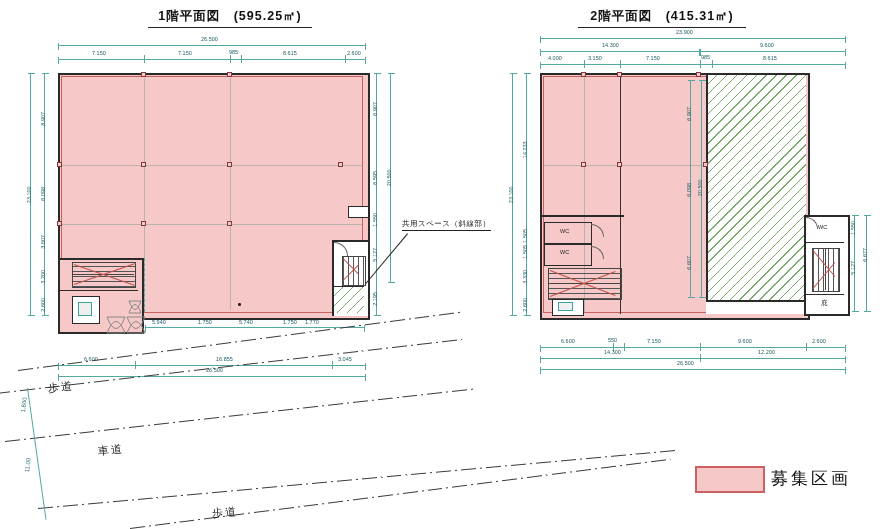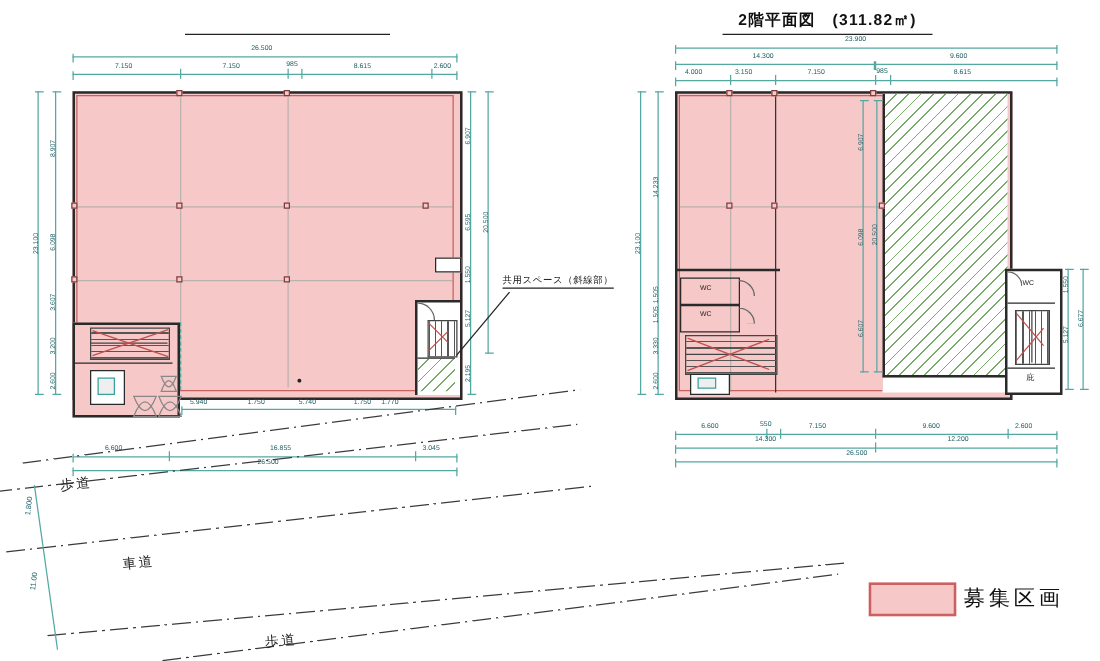--- a/index.html
+++ b/index.html
@@ -43,20 +43,21 @@
   .lswatch{position:absolute;background:#f7c8c8;border:2px solid #cc5f5f}
   .llabel{position:absolute;font-size:17px;letter-spacing:3px;color:#111}
   .rmlabel{position:absolute;font-size:5.5px;line-height:1;color:#222;white-space:nowrap}
   .white{position:absolute;background:#fff}
 </style>
 </head>
 <body>
 
 <div class="stage">
 
+  <div class="t title" style="left:120px;top:8px;width:220px">1階平面図　(595.25㎡)</div>
   <div class="tline" style="left:148px;top:27px;width:164px"></div>
 
   <div class="bld" style="left:58px;top:73px;width:308px;height:243px"></div>
   <div class="red" style="left:61px;top:76px;width:300px;height:235px"></div>
 
   <div class="gridv" style="left:144px;top:78px;height:232px"></div>
   <div class="gridv" style="left:230px;top:78px;height:232px"></div>
   <div class="gridh" style="left:62px;top:165px;width:300px"></div>
   <div class="gridh" style="left:62px;top:224px;width:300px"></div>
 
@@ -142,21 +143,21 @@
   <div class="dt" style="left:305px;top:320px">1.770</div>
   <div class="dimh" style="left:58px;top:365px;width:308px"></div>
   <div class="tickv" style="left:135px;top:361px"></div>
   <div class="tickv" style="left:332px;top:361px"></div>
   <div class="dt" style="left:84px;top:357px">6.600</div>
   <div class="dt" style="left:216px;top:357px">16.855</div>
   <div class="dt" style="left:338px;top:357px">3.045</div>
   <div class="dimh" style="left:58px;top:376px;width:308px"></div>
   <div class="dt" style="left:206px;top:368px">26.500</div>
 
-  <div class="t title" style="left:552px;top:8px;width:220px">2階平面図　(311.82㎡)</div>
+  <div class="t title" style="left:552px;top:8px;width:220px">2階平面図　(415.31㎡)</div>
   <div class="tline" style="left:578px;top:27px;width:168px"></div>
 
   <div class="bld" style="left:540px;top:73px;width:266px;height:243px"></div>
   <div class="red" style="left:543px;top:76px;width:162px;height:235px"></div>
 
   <div class="hatch" style="left:706px;top:75px;width:98px;height:225px;background-color:#fff;border-left:2px solid #2a2a2a"></div>
   <div class="white" style="left:706px;top:302px;width:98px;height:12px"></div>
   <div class="wallh" style="left:706px;top:300px;width:98px"></div>
 
   <div class="gridv" style="left:584px;top:77px;height:236px"></div>

